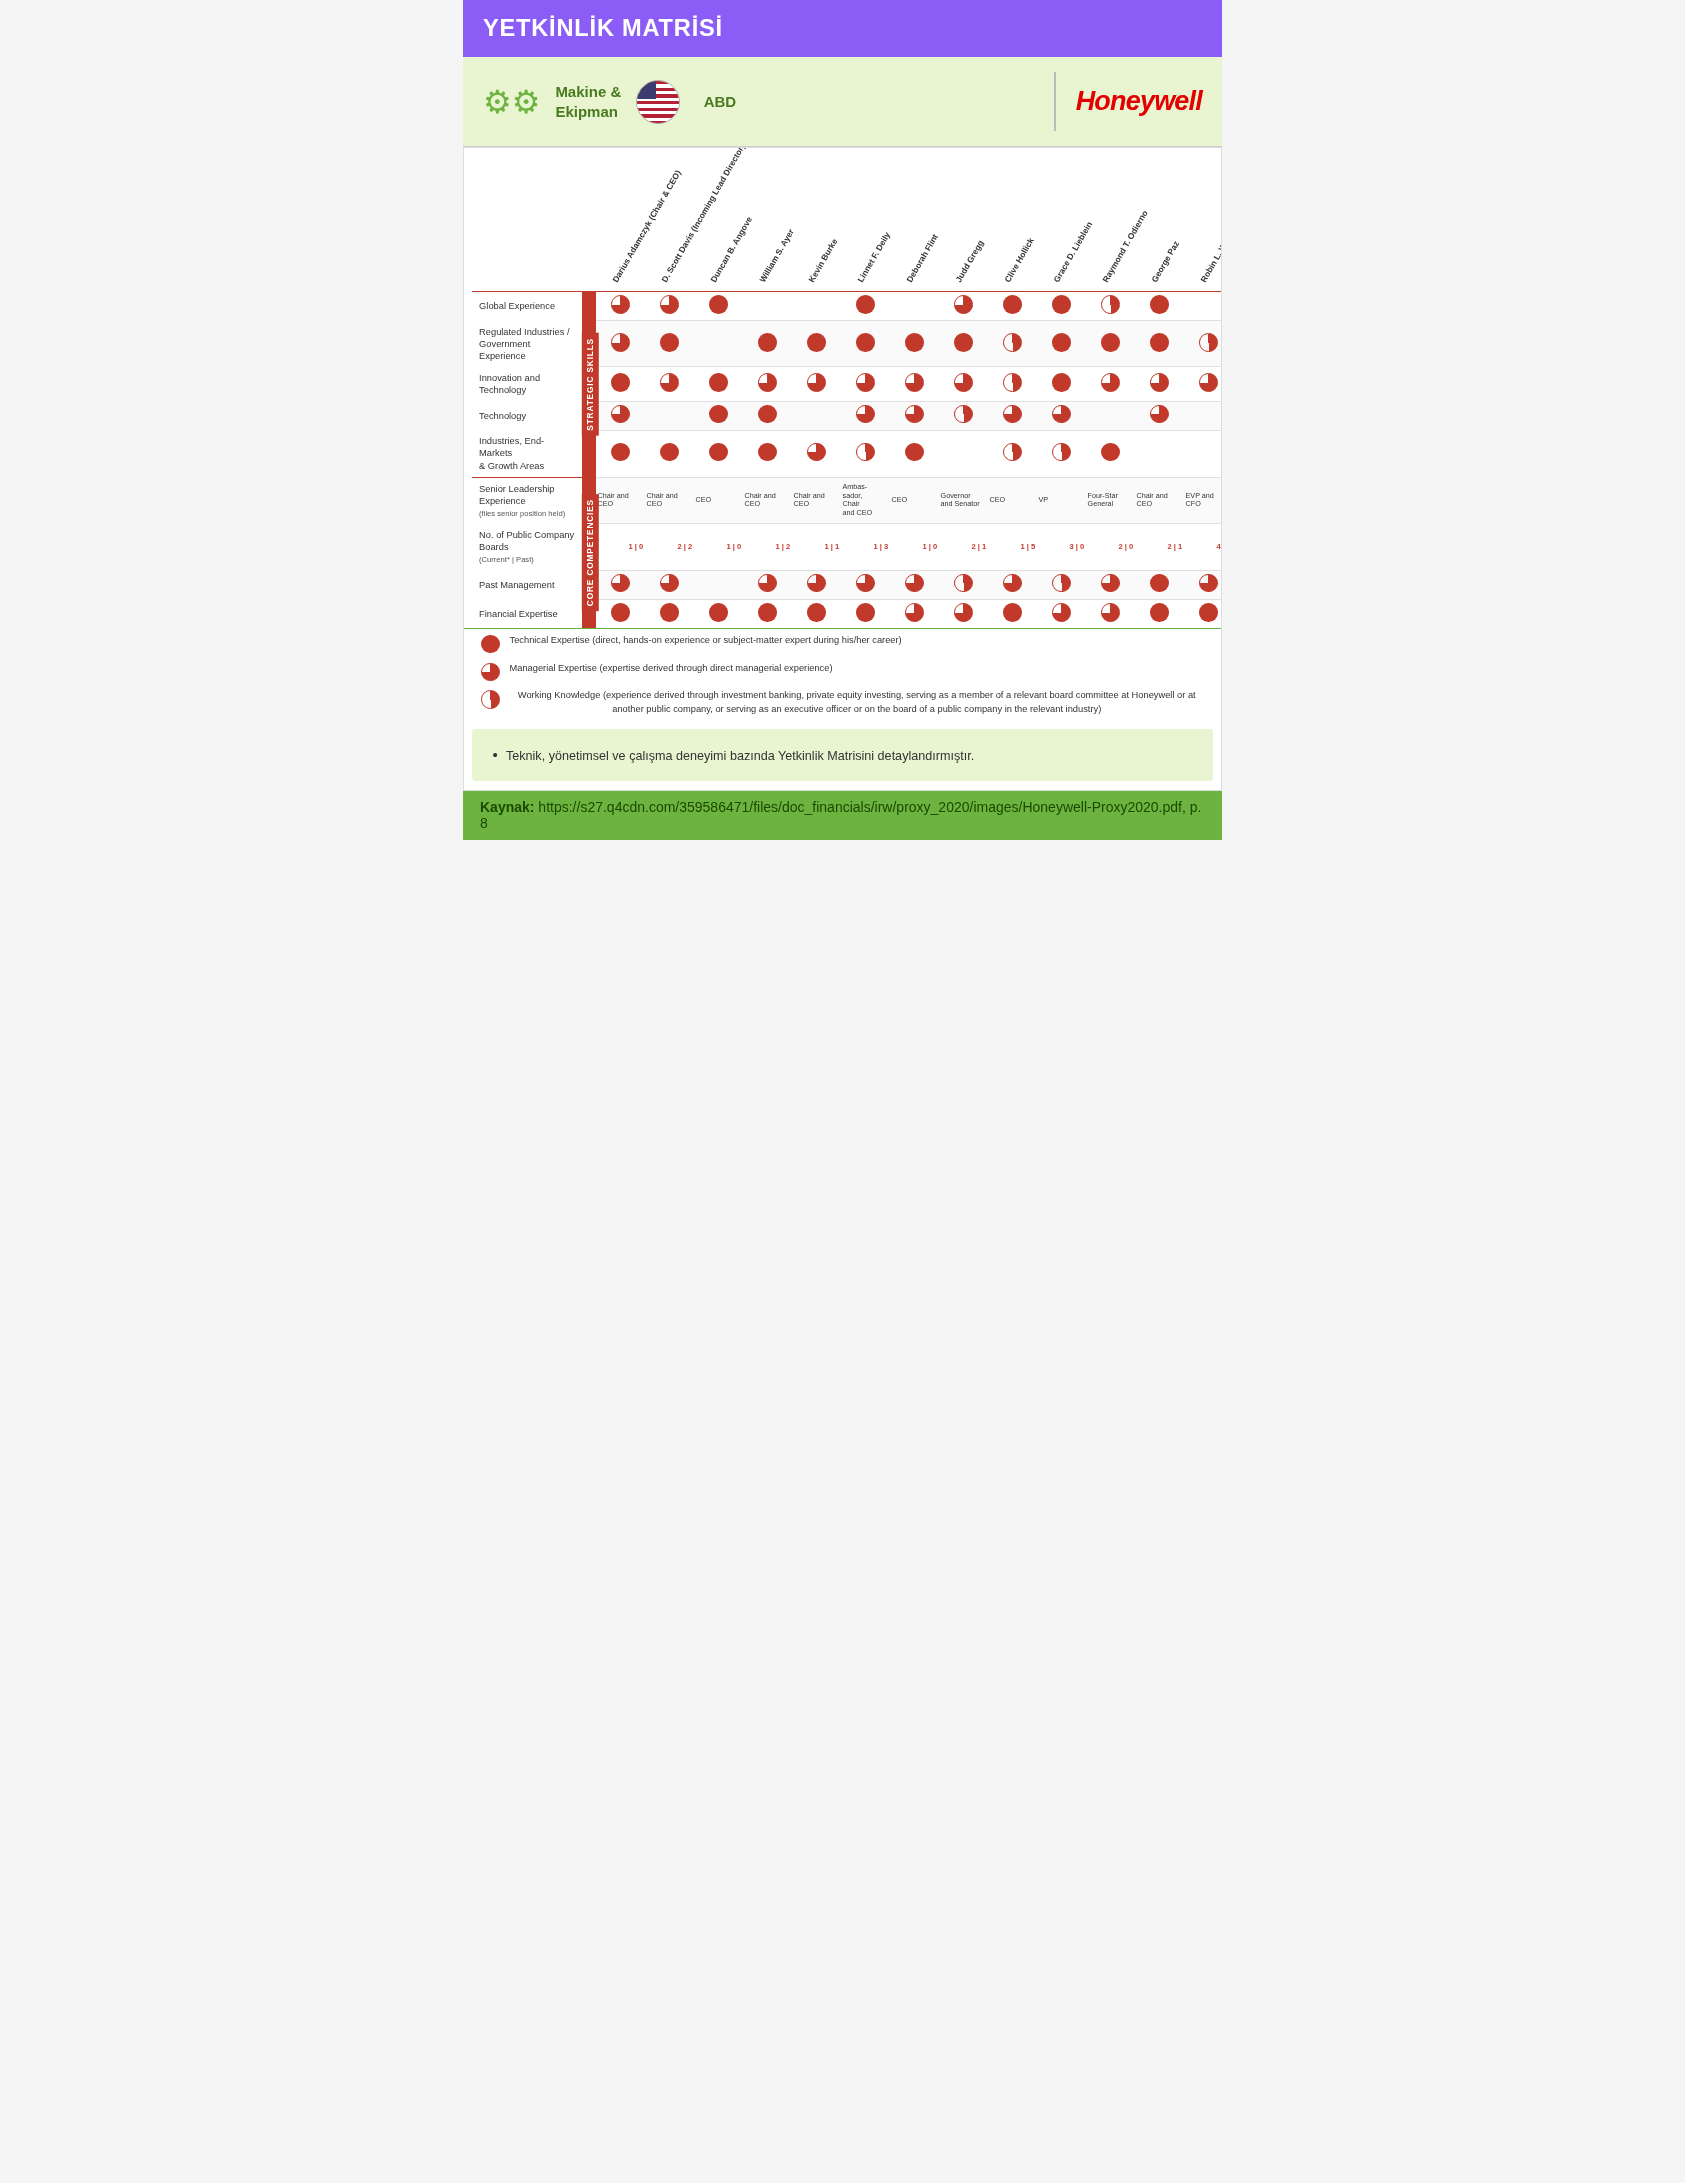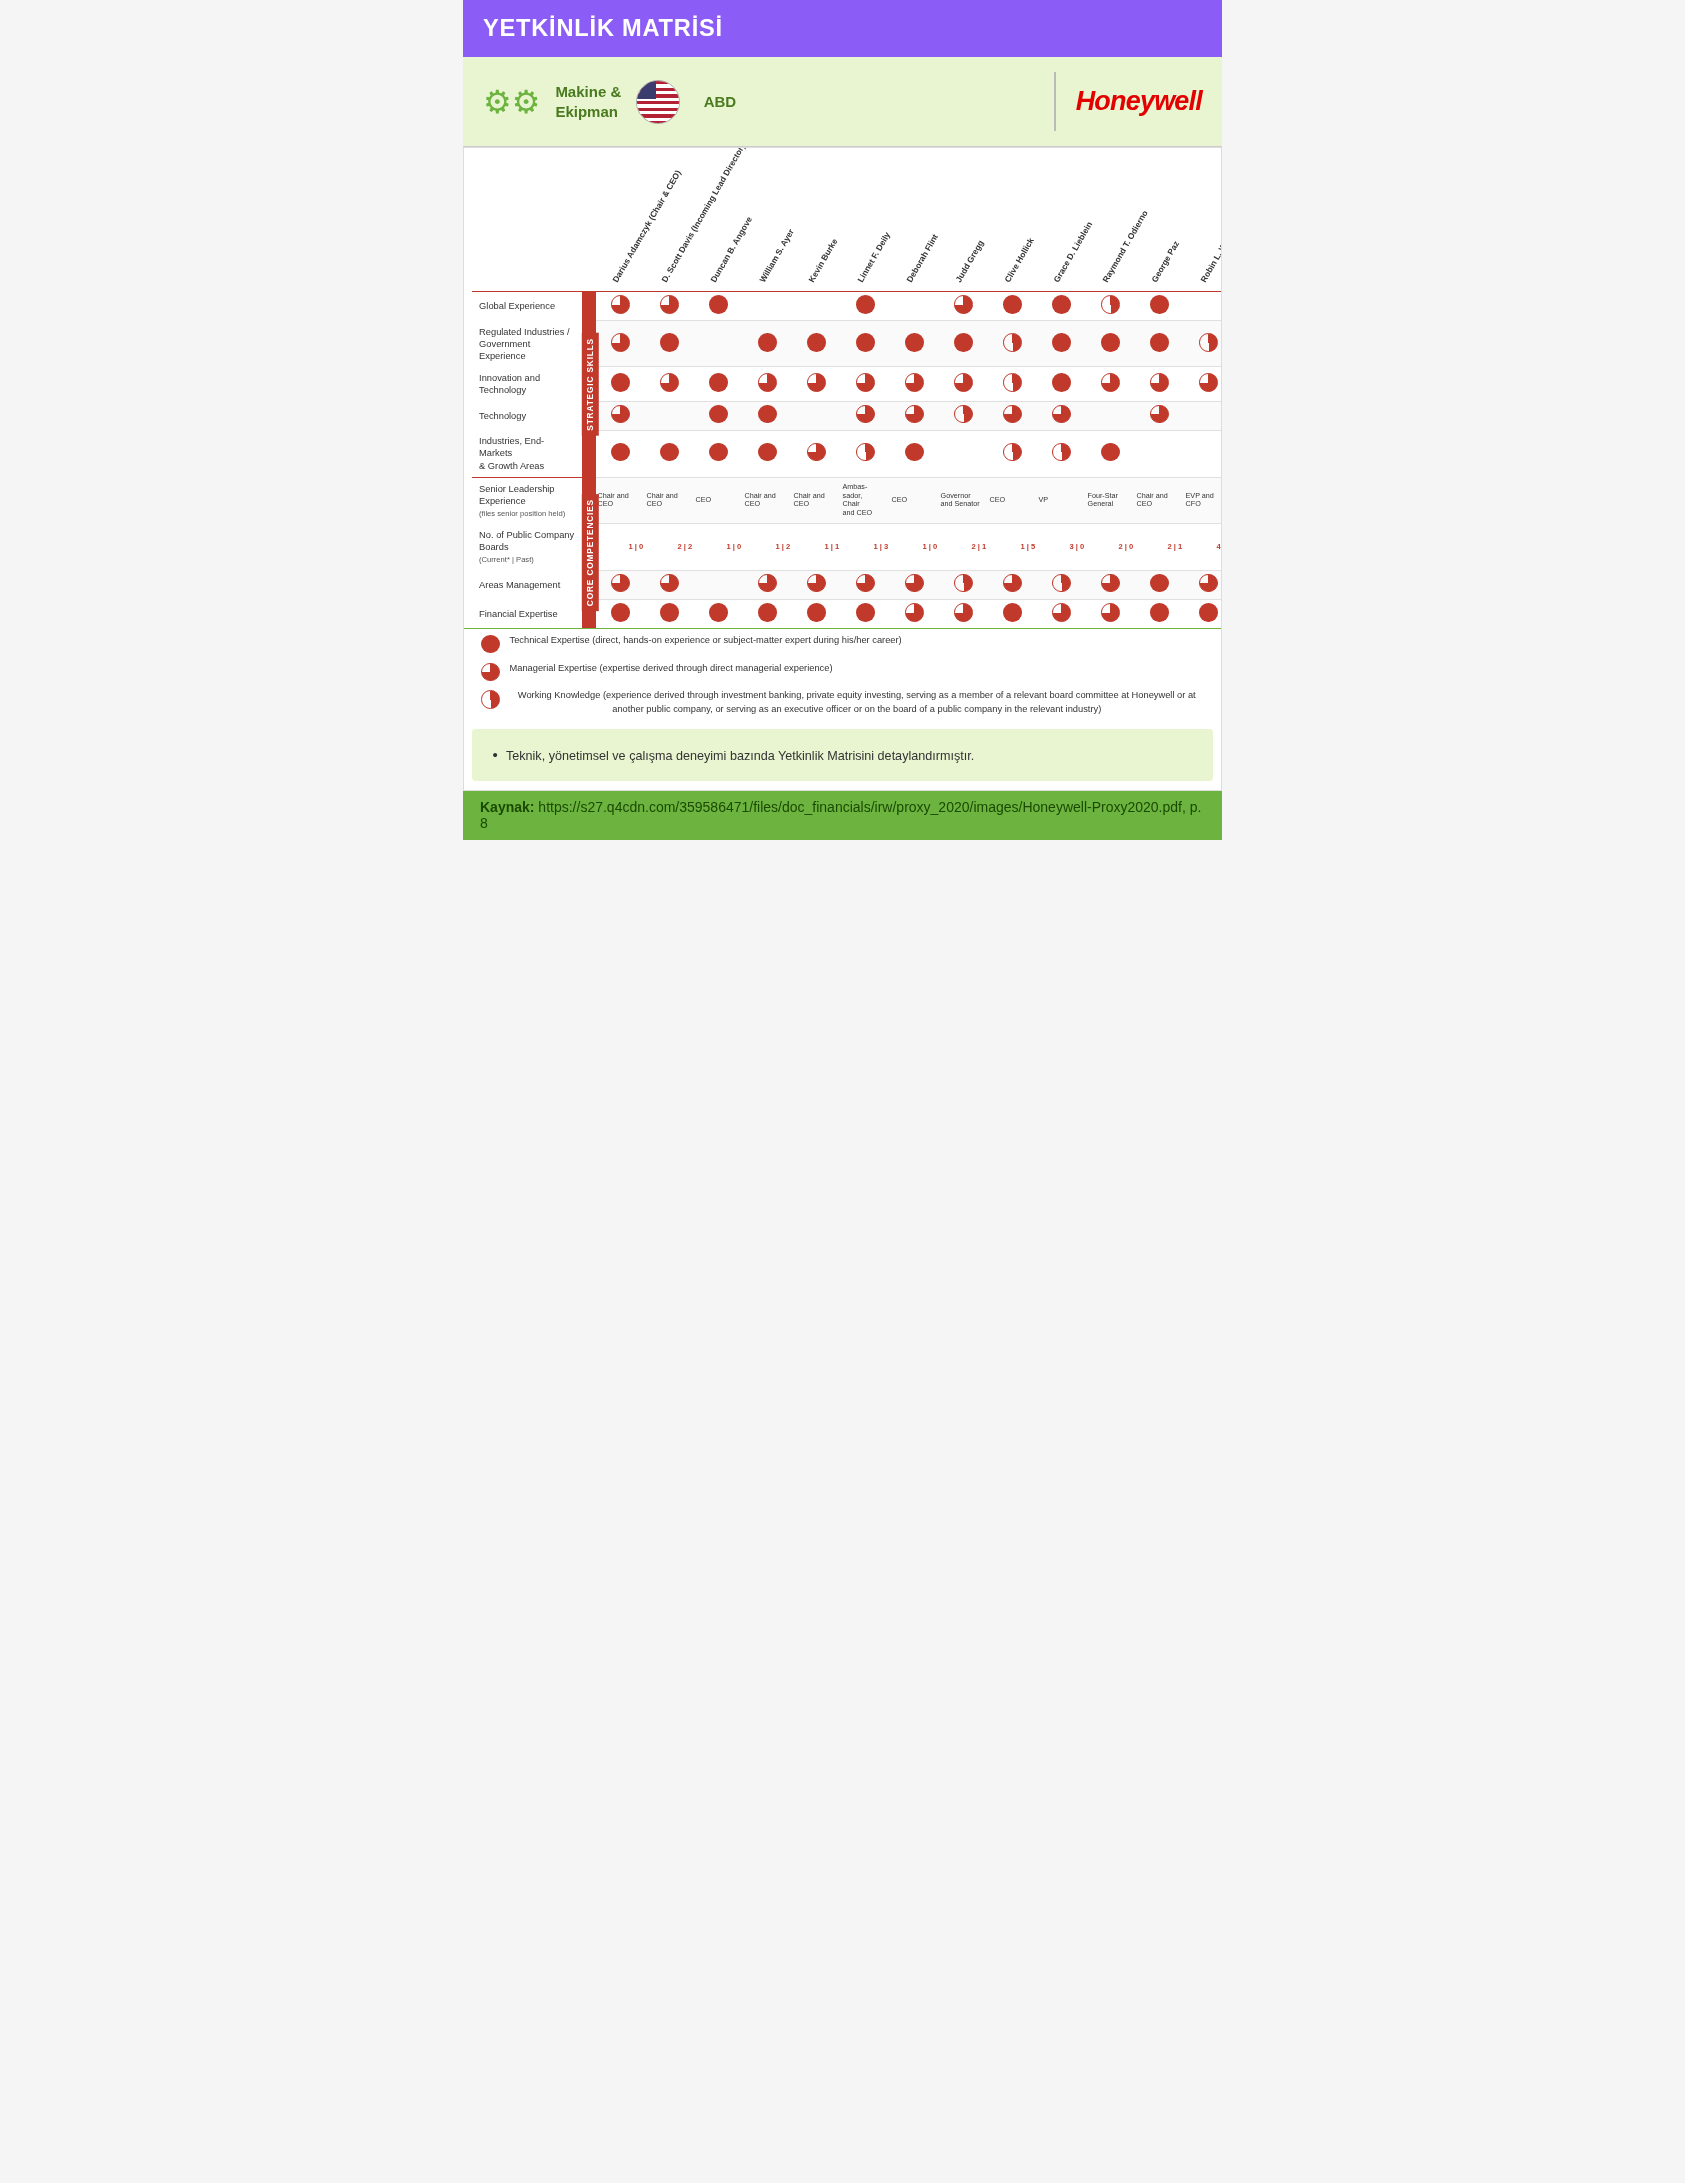--- a/index.html
+++ b/index.html
@@ -471,21 +471,21 @@
           <td class="data-cell board-numbers">1 | 3</td>
           <td class="data-cell board-numbers">1 | 0</td>
           <td class="data-cell board-numbers">2 | 1</td>
           <td class="data-cell board-numbers">1 | 5</td>
           <td class="data-cell board-numbers">3 | 0</td>
           <td class="data-cell board-numbers">2 | 0</td>
           <td class="data-cell board-numbers">2 | 1</td>
           <td class="data-cell board-numbers">4 | 2</td>
         </tr>
         <tr>
-          <td class="row-label label-col">Areas Management</td>
+          <td class="row-label label-col">Past Management</td>
           <td class="data-cell"><span class="circle pie-circle"></span></td>
           <td class="data-cell"><span class="circle pie-circle"></span></td>
           <td class="data-cell"></td>
           <td class="data-cell"><span class="circle pie-circle"></span></td>
           <td class="data-cell"><span class="circle pie-circle"></span></td>
           <td class="data-cell"><span class="circle pie-circle"></span></td>
           <td class="data-cell"><span class="circle pie-circle"></span></td>
           <td class="data-cell"><span class="circle half-circle"></span></td>
           <td class="data-cell"><span class="circle pie-circle"></span></td>
           <td class="data-cell"><span class="circle half-circle" style="background: conic-gradient(transparent 0deg, #c0392b 0deg 180deg, transparent 180deg);"></span></td>

